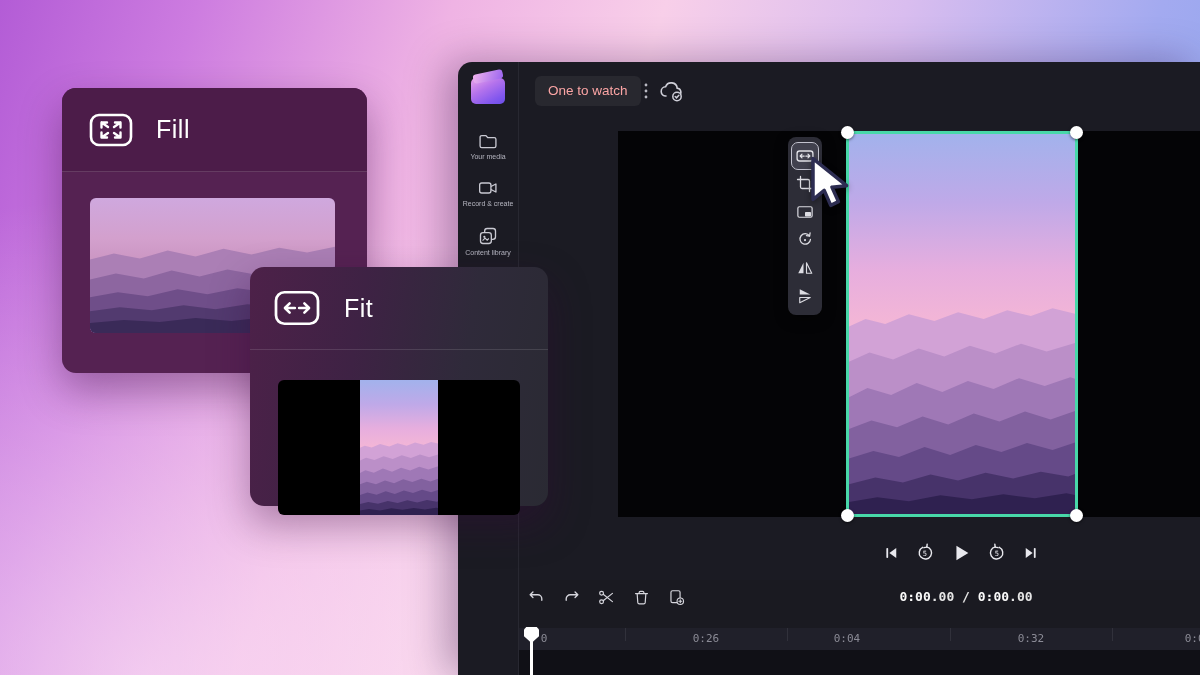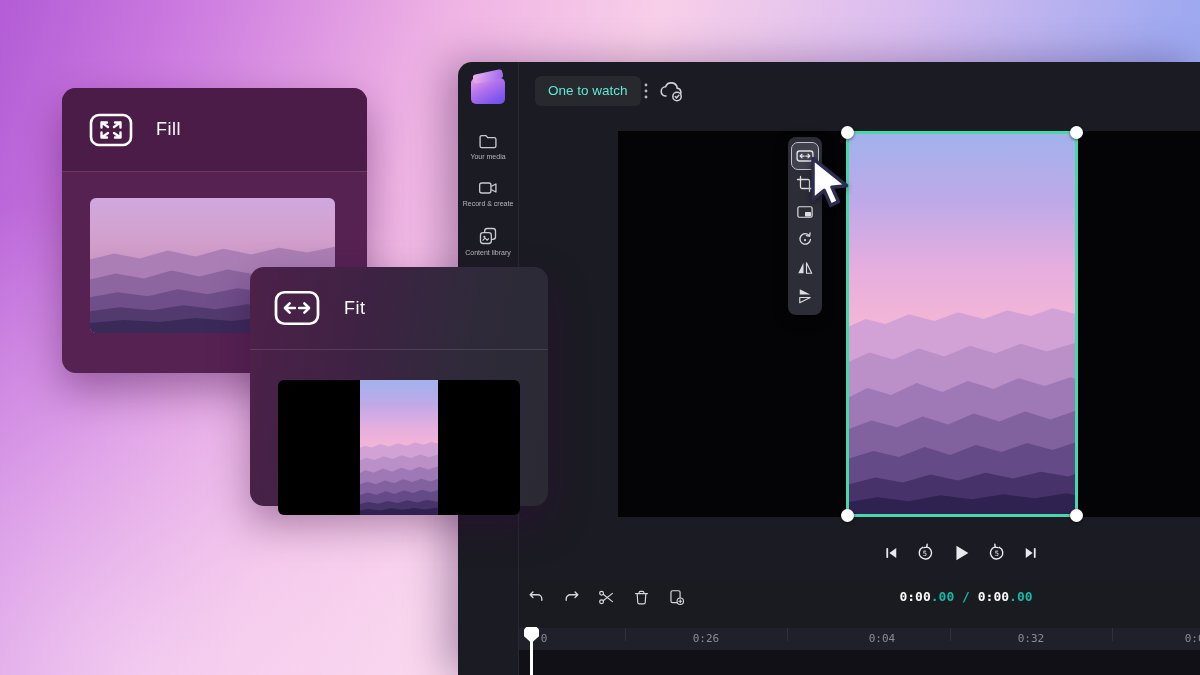--- a/index.html
+++ b/index.html
@@ -17,21 +17,21 @@
   .sidebar{left:0;top:0;width:60px;bottom:0;border-right:1px solid #282831;}
   .logo{left:13px;top:16px;width:34px;height:26px;border-radius:5px;
     background:linear-gradient(150deg,#eba4ea 0%,#b473ec 40%,#8257ee 78%,#6a4fe8 100%);}
   .logo::before{content:"";position:absolute;left:2px;top:-6px;width:30px;height:9px;border-radius:3px;
     background:linear-gradient(120deg,#f0b4ee,#9a64ee);transform:rotate(-12deg);}
   .side-item{left:0;width:60px;text-align:center;color:#c3c3cd;}
   .side-item .lbl{display:block;font-size:7px;line-height:1.2;color:#b6b6c1;margin-top:3px;padding:0 4px;}
   .side-item svg{margin:0 auto;}
 
   .title-chip{left:77px;top:14px;height:30px;line-height:30px;padding:0 13px;background:#28282f;
-    border-radius:6px;color:#5eead4;font-size:13.5px;}
+    border-radius:6px;color:#fca5a5;font-size:13.5px;}
   .kebab{left:181px;top:20px;width:14px;height:18px;}
   .cloud-btn{left:200px;top:16px;width:28px;height:26px;}
 
   .stage{left:160px;top:69px;right:0;height:386px;background:#040406;}
   .clip{left:228px;top:0;width:232px;height:386px;border:3px solid #48d8a9;box-sizing:border-box;}
   .clip svg{width:100%;height:100%;}
   .handle{width:13px;height:13px;border-radius:50%;background:#fff;box-shadow:0 1px 3px rgba(0,0,0,.55);z-index:6;}
 
   .float-bar{left:330px;top:75px;width:34px;padding:4px 0;background:#2d2d37;border-radius:8px;
     box-shadow:0 4px 14px rgba(0,0,0,.45);z-index:7;}
@@ -42,35 +42,35 @@
 
   .transport{top:478px;left:503px;transform:translateX(-50%);display:flex;gap:12px;align-items:center;z-index:5;}
   .tbtn{width:22px;height:22px;display:flex;align-items:center;justify-content:center;}
 
   
   .timeline{left:61px;right:0;top:518px;bottom:0;background:#1a1a21;}
   .tl-toolbar{left:6px;top:6px;display:flex;gap:13px;}
   .tl-btn{width:22px;height:22px;display:flex;align-items:center;justify-content:center;}
   .time{top:9px;left:447px;transform:translateX(-50%);font-family:"DejaVu Sans Mono",monospace;
     font-size:13px;font-weight:bold;color:#fafafa;white-space:nowrap;}
-  .time .dim{color:#14b8a6;}
+  .time .dim{color:#e5e5e5;}
   .ruler{left:0;right:0;top:48px;height:22px;background:#20202a;font-family:"DejaVu Sans Mono",monospace;}
   .rlabel{position:absolute;top:4px;transform:translateX(-50%);font-size:11px;color:#8b8b96;white-space:nowrap;}
   .rtick{position:absolute;top:0;width:1px;height:13px;background:#31313b;}
   .track{left:0;right:0;top:70px;bottom:0;background:#101016;}
   .playhead-line{left:11px;top:60px;bottom:0;width:3px;background:#fff;z-index:4;}
   .playhead-head{left:5px;top:47px;width:15px;height:16px;background:#fff;z-index:4;
     clip-path:polygon(15% 0,85% 0,100% 15%,100% 58%,50% 100%,0 58%,0 15%);}
 
   
   .card{border-radius:14px;box-shadow:0 18px 40px rgba(55,10,60,.40);}
   .fill-card{left:62px;top:88px;width:305px;height:285px;z-index:15;background:#552252;}
   .fill-head{left:0;top:0;right:0;height:84px;background:#4c1c49;border-radius:14px 14px 0 0;
     border-bottom:1px solid rgba(255,255,255,.14);display:flex;align-items:center;padding-left:26px;box-sizing:border-box;}
-  .card-label{color:#fff;font-size:18px;font-weight:500;margin-left:22px;letter-spacing:.5px;}
+  .card-label{color:#fff;font-size:25px;font-weight:500;margin-left:22px;letter-spacing:.5px;}
   .fill-img{left:28px;top:110px;width:245px;height:135px;border-radius:6px;overflow:hidden;}
   .fill-img svg{width:100%;height:100%;}
 
   .fit-card{left:250px;top:267px;width:298px;height:239px;z-index:20;
     background:linear-gradient(100deg,#4d2149 0%,#3e2244 35%,#2f2a3a 68%,#2a2a33 100%);}
   .fit-head{left:0;top:0;right:0;height:83px;border-bottom:1px solid rgba(255,255,255,.12);
     display:flex;align-items:center;padding-left:22px;box-sizing:border-box;}
   .letterbox{left:28px;top:113px;width:242px;height:135px;background:#000;border-radius:6px;overflow:hidden;}
   .strip{position:absolute;left:82px;top:0;width:78px;height:135px;}
   .strip svg{width:100%;height:100%;}
@@ -271,21 +271,21 @@
             <path d="M16.8 14.9 v3.8 M14.9 16.8 h3.8" stroke="#d6d6dd" stroke-width="1.4" stroke-linecap="round"></path>
           </svg>
         </div>
       </div>
 
       <div class="abs time"><span>0:00</span><span class="dim">.00</span><span class="dim"> </span><span class="dim">/</span><span class="dim"> </span><span>0:00</span><span class="dim">.00</span></div>
 
       <div class="abs ruler">
         <span class="rlabel" style="left:25px">0</span>
         <span class="rlabel" style="left:187px">0:26</span>
-        <span class="rlabel" style="left:363px">0:04</span>
+        <span class="rlabel" style="left:328px">0:04</span>
         <span class="rlabel" style="left:512px">0:32</span>
         <span class="rlabel" style="left:679px">0:08</span>
         <span class="rtick" style="left:106px"></span>
         <span class="rtick" style="left:268px"></span>
         <span class="rtick" style="left:431px"></span>
         <span class="rtick" style="left:593px"></span>
       </div>
       <div class="abs track"></div>
       <div class="abs playhead-head"></div>
       <div class="abs playhead-line"></div>

